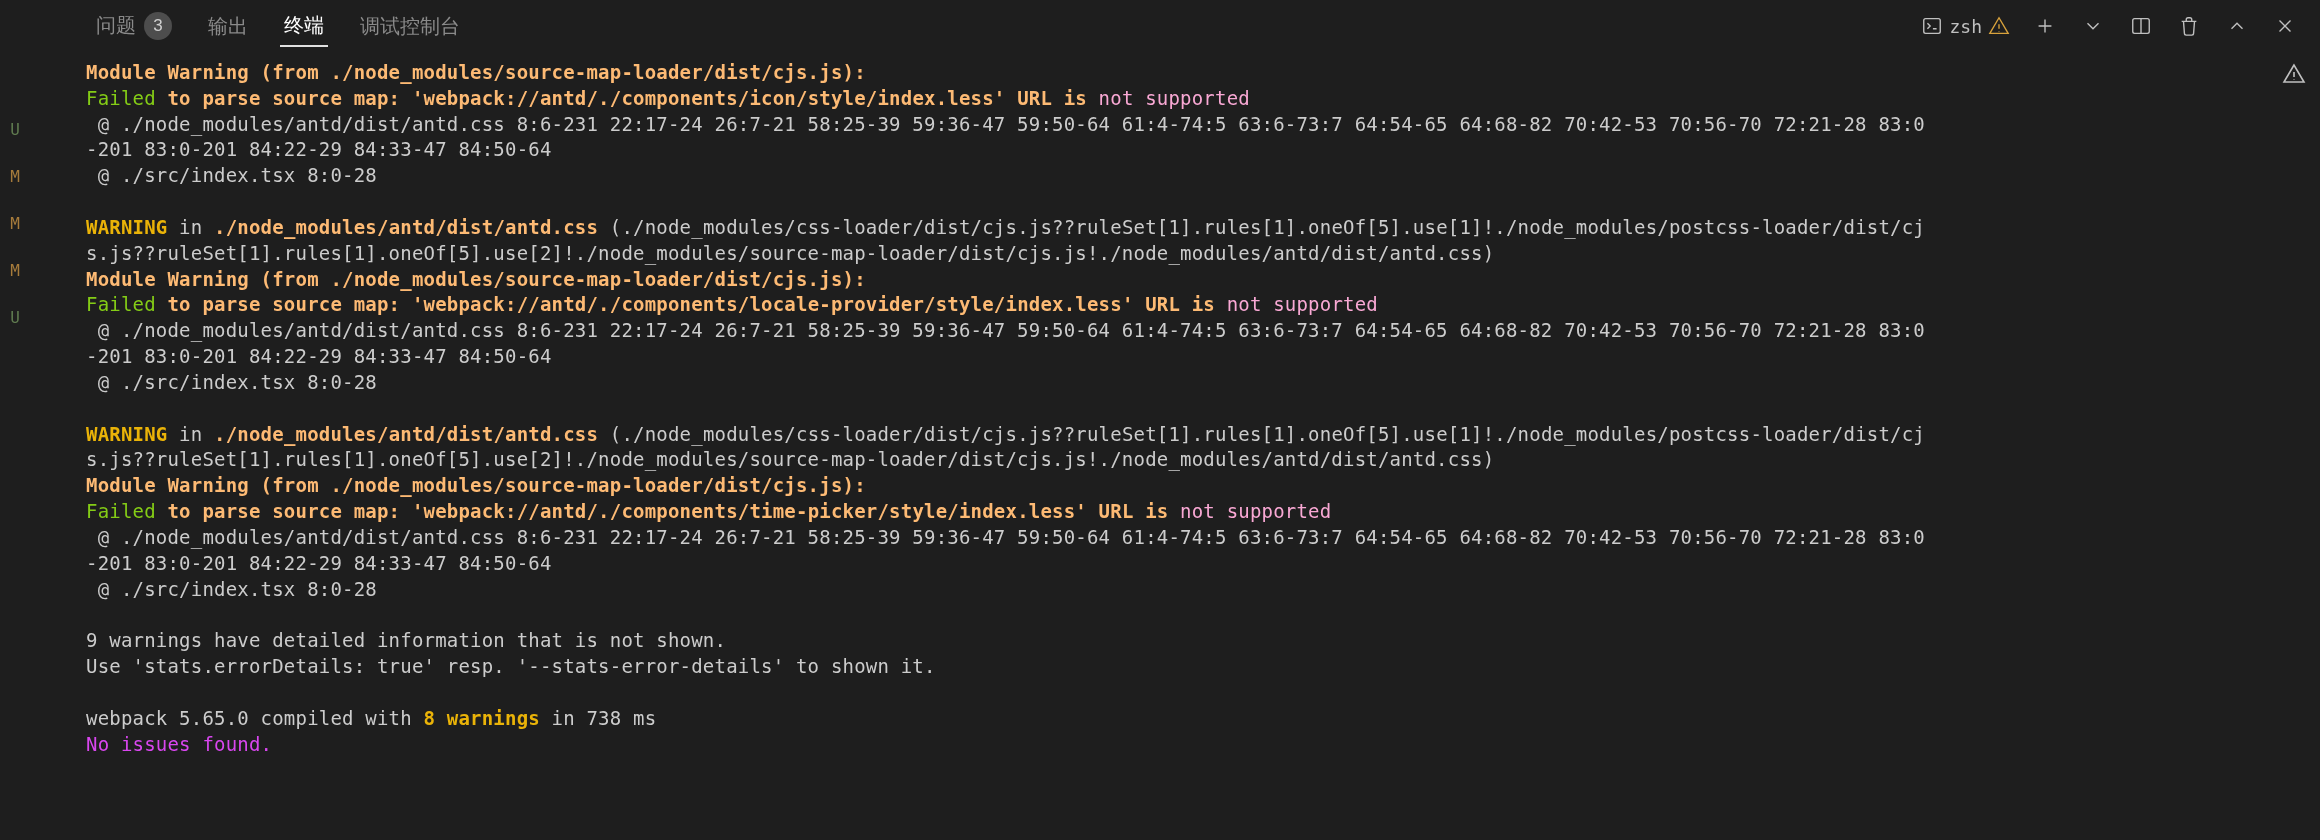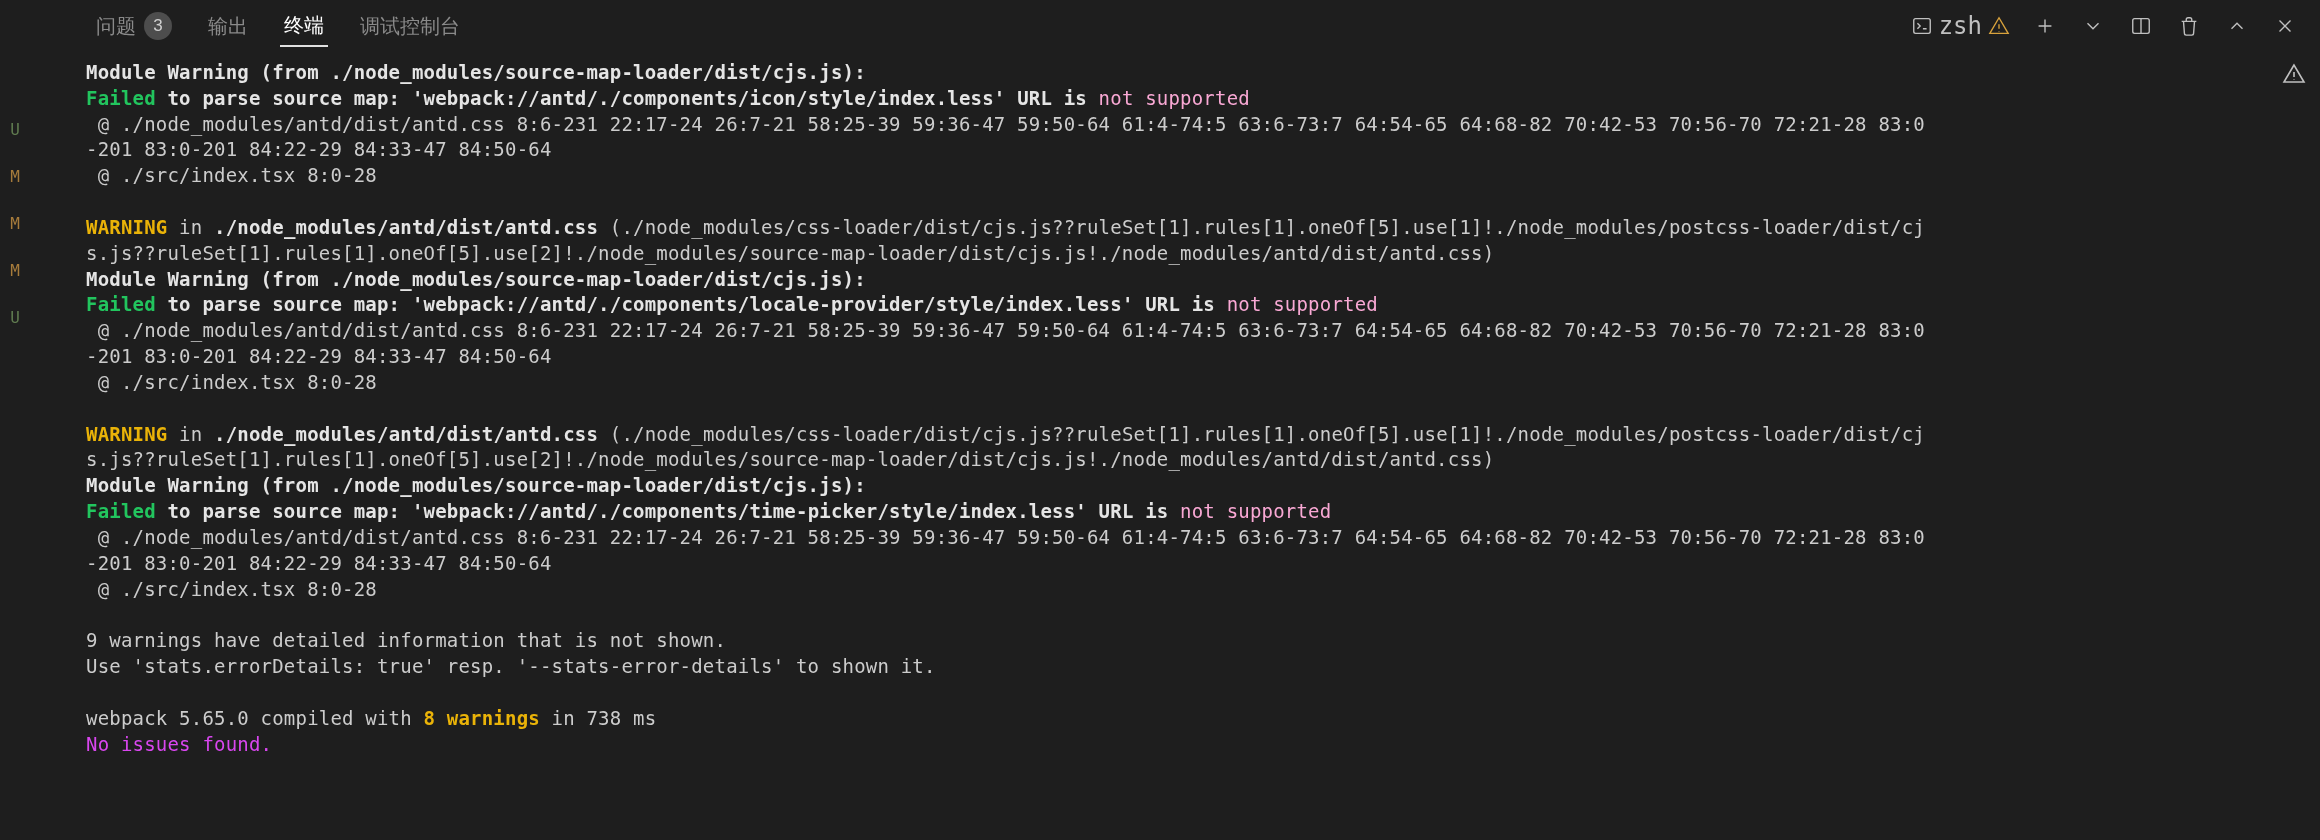--- a/index.html
+++ b/index.html
@@ -4,33 +4,33 @@
 <style>
   * { margin: 0; padding: 0; box-sizing: border-box; }
   html, body { width: 2320px; height: 840px; background: #1e1e1e; font-family: "Menlo", "Consolas", monospace; font-size: 18px; overflow: hidden; }
   .root { display: flex; width: 100%; height: 100%; }
   .gutter { width: 30px; background: #1e1e1e; display: flex; flex-direction: column; padding-top: 120px; gap: 28px; align-items: center; color: #6c6c6c; font-size: 16px; }
   .gutter .g-u { color: #5f7a4f; }
   .gutter .g-m { color: #a67b3b; }
   .main { flex: 1; display: flex; flex-direction: column; background: #1e1e1e; }
   .tabbar { display: flex; align-items: center; height: 52px; padding: 0 12px; color: #8a8a8a; font-family: -apple-system, "PingFang SC", sans-serif; font-size: 20px; }
   .tabs-left { display: flex; align-items: center; gap: 28px; padding-left: 50px; }
-  .tab { display: flex; align-items: center; gap: 8px; padding: 6px 4px; cursor: pointer; color: #8a8a8a; }
+  .tab { display: flex; gap: 8px; padding: 6px 4px; cursor: pointer; color: #8a8a8a; }
   .tab.active { color: #ffffff; border-bottom: 2px solid #e0e0e0; }
   .badge { background: #4d4d4d; color: #d0d0d0; border-radius: 999px; min-width: 28px; height: 28px; display: inline-flex; align-items: center; justify-content: center; font-size: 17px; }
   .tabs-right { margin-left: auto; display: flex; align-items: center; gap: 22px; padding-right: 10px; color: #b0b0b0; }
   .tabs-right .ico { display: inline-flex; align-items: center; justify-content: center; width: 26px; height: 26px; cursor: pointer; }
   .tabs-right svg { width: 22px; height: 22px; stroke: #c0c0c0; fill: none; stroke-width: 1.5; }
-  .shell-label { display: flex; align-items: center; gap: 6px; color: #c0c0c0; font-family: monospace; font-size: 24px; }
+  .shell-label { display: flex; align-items: center; gap: 6px; color: #c0c0c0; font-family: monospace; font-size: 18px; }
   .terminal-wrap { position: relative; flex: 1; overflow: hidden; }
   .terminal { position: absolute; inset: 0; padding: 8px 0 8px 56px; color: #cccccc; font-family: "Menlo","Consolas",monospace; font-size: 19px; line-height: 1.36; white-space: pre; letter-spacing: 0.2px; }
   .yellow { color: #eab308; font-weight: bold; }
-  .red { color: #22c55e; font-weight: bold; }
+  .red { color: #84cc16; font-weight: normal; }
   .redlight { color: #f9a8d4; }
-  .bold { font-weight: bold; color: #e5e5e5; }
+  .bold { font-weight: bold; color: #fdba74; }
   .green { color: #d946ef; }
   .under { }
   .corner-warn { position: absolute; top: 10px; right: 14px; }
   .corner-warn svg { width: 24px; height: 24px; stroke: #c0c0c0; fill: none; stroke-width: 1.6; }
 </style>
 </head>
 <body>
 
 <div class="root">
   <div class="gutter">

